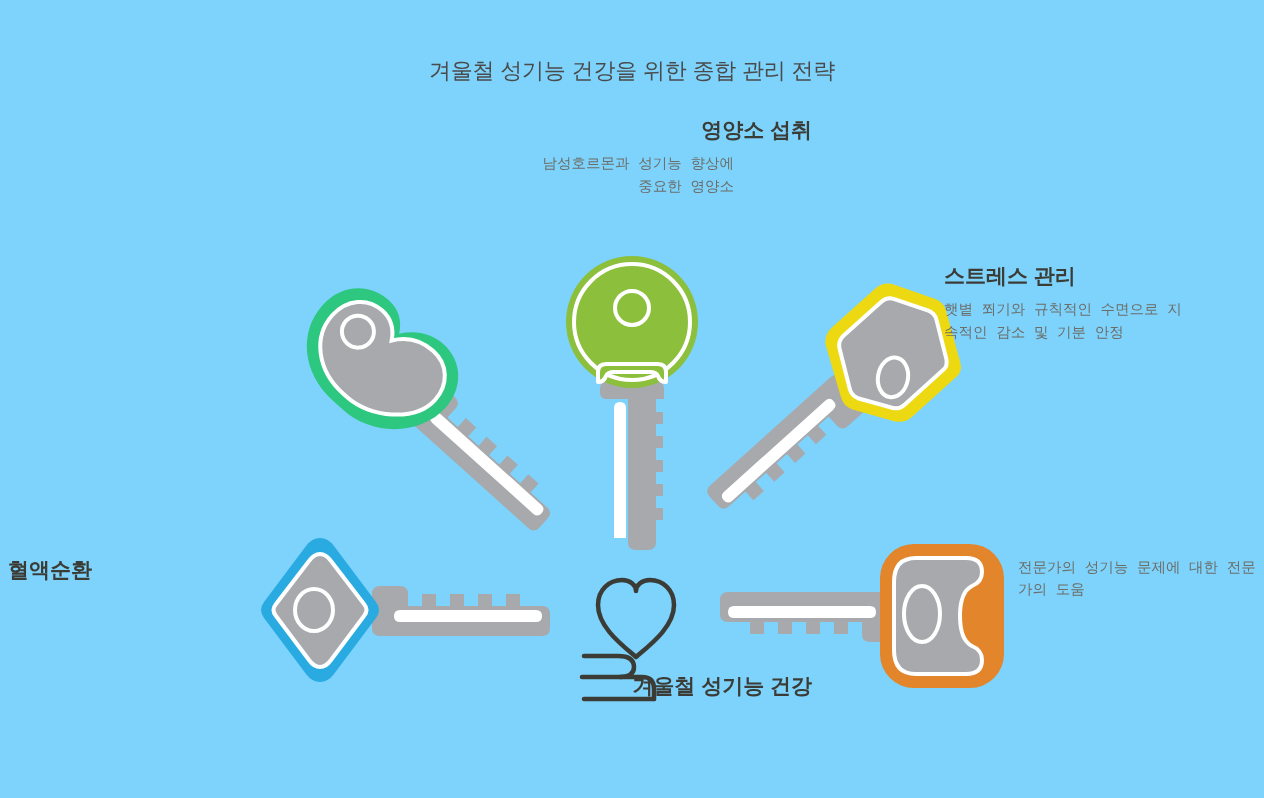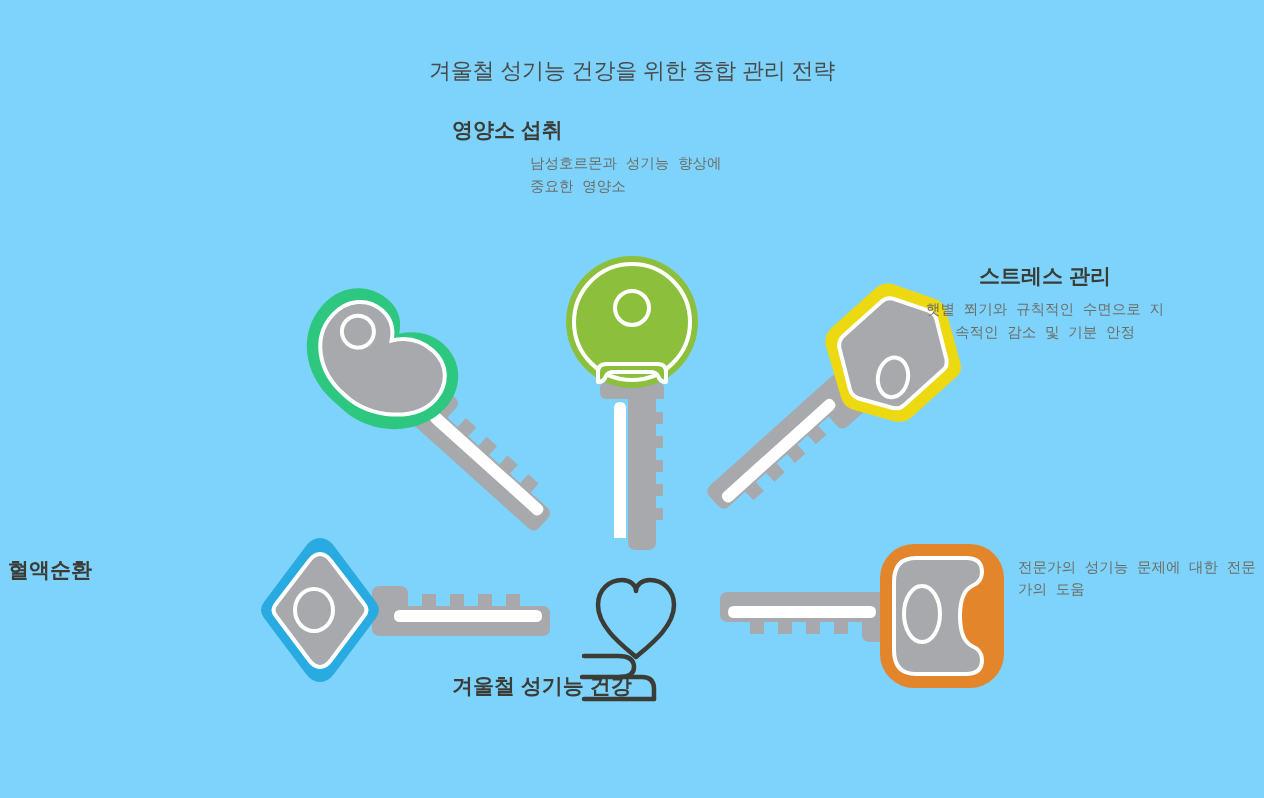--- a/index.html
+++ b/index.html
@@ -47,43 +47,43 @@
     font-size: 14.5px;
     font-weight: 400;
     color: #6d6d68;
     line-height: 1.55;
     margin: 0;
     font-family: Liberation Mono, monospace;
   }
 
   
   .lbl-nutrition {
-    left: 452px; top: 117px; width: 360px; text-align: left;
+    left: 452px; top: 117px; width: 360px; text-align: right;
   }
   .lbl-nutrition .node-desc { padding: 0 78px; }
 
   .lbl-exercise {
     left: 90px; top: 263px; width: 250px; text-align: right;
   }
   .lbl-stress {
-    left: 920px; top: 263px; width: 250px; text-align: center;
+    left: 944px; top: 263px; width: 250px; text-align: left;
   }
   .lbl-circulation {
     left: 8px; top: 557px; width: 240px; text-align: left;
   }
   .lbl-consult {
     left: 1018px; top: 557px; width: 240px; text-align: left;
   }
 
   .center-label {
     position: absolute;
     left: 452px;
     top: 672px;
     width: 360px;
-    text-align: left;
+    text-align: right;
     font-size: 21px;
     font-weight: bold;
     color: #3c3c37;
   }
 
   
   .graphic {
     position: absolute;
     left: 0;
     top: 0;

